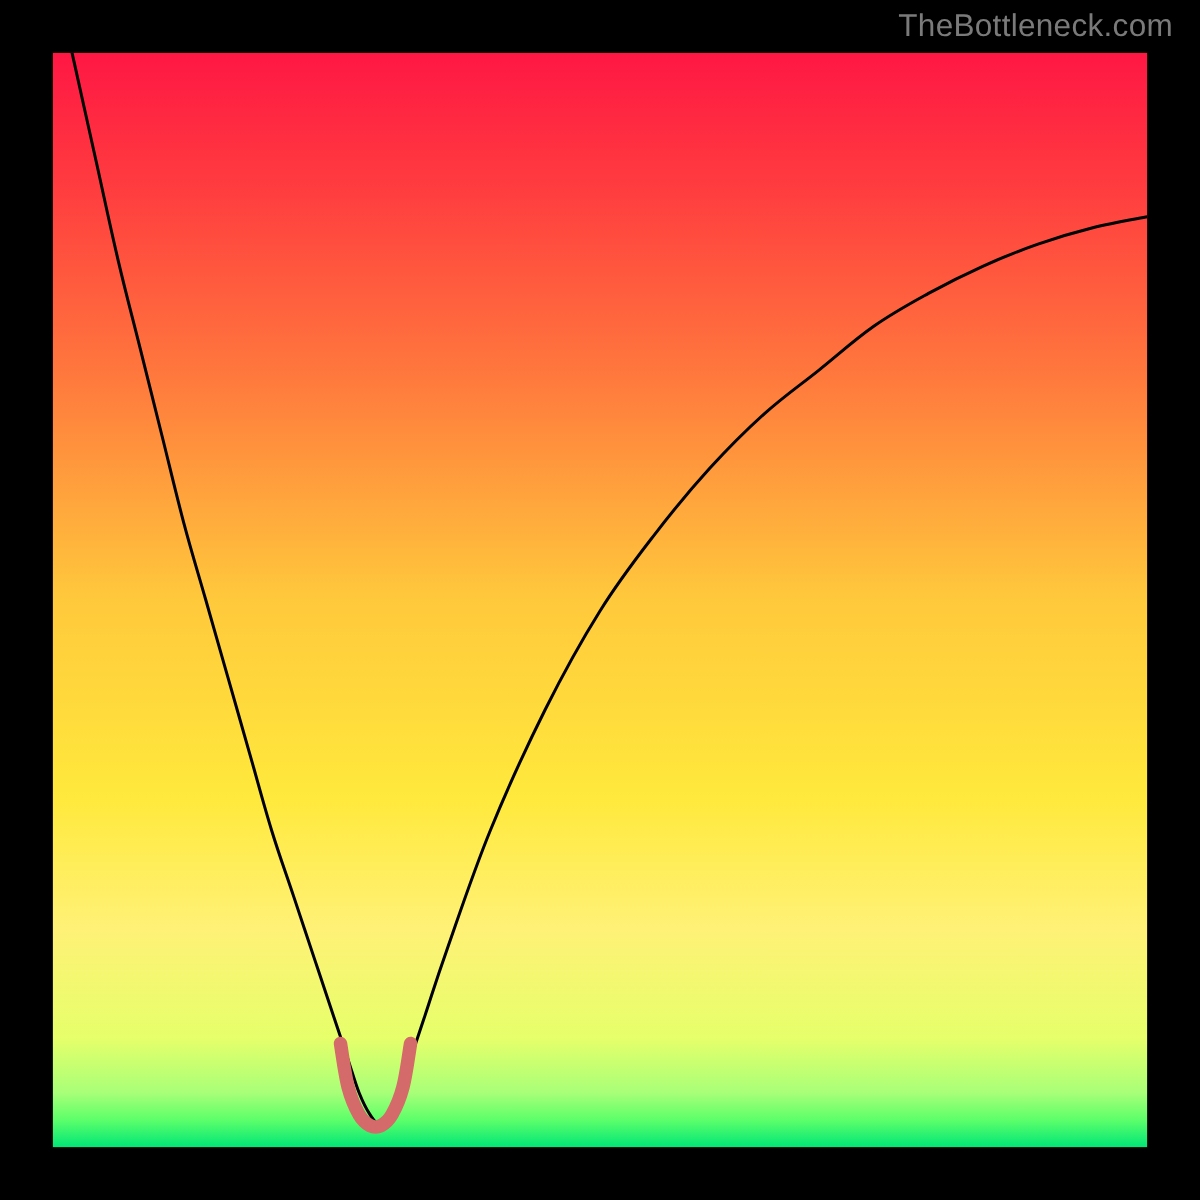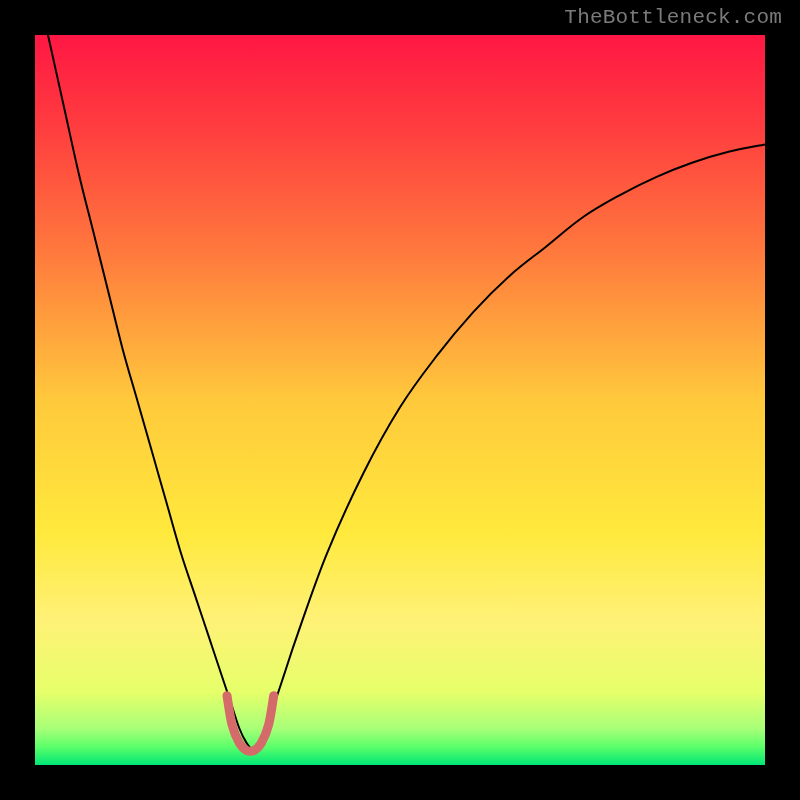--- a/index.html
+++ b/index.html
@@ -13,21 +13,20 @@
   }
   .watermark {
     position: absolute;
     top: 6px;
     right: 18px;
     color: #7a7a7a;
     font-size: 21px;
     font-weight: 400;
     letter-spacing: 0.2px;
     z-index: 10;
-    font-family: Liberation Mono, monospace;
   }
   .plot {
     position: absolute;
     left: 35px;
     top: 35px;
     width: 730px;
     height: 730px;
     overflow: hidden;
   }
   svg { display: block; }

